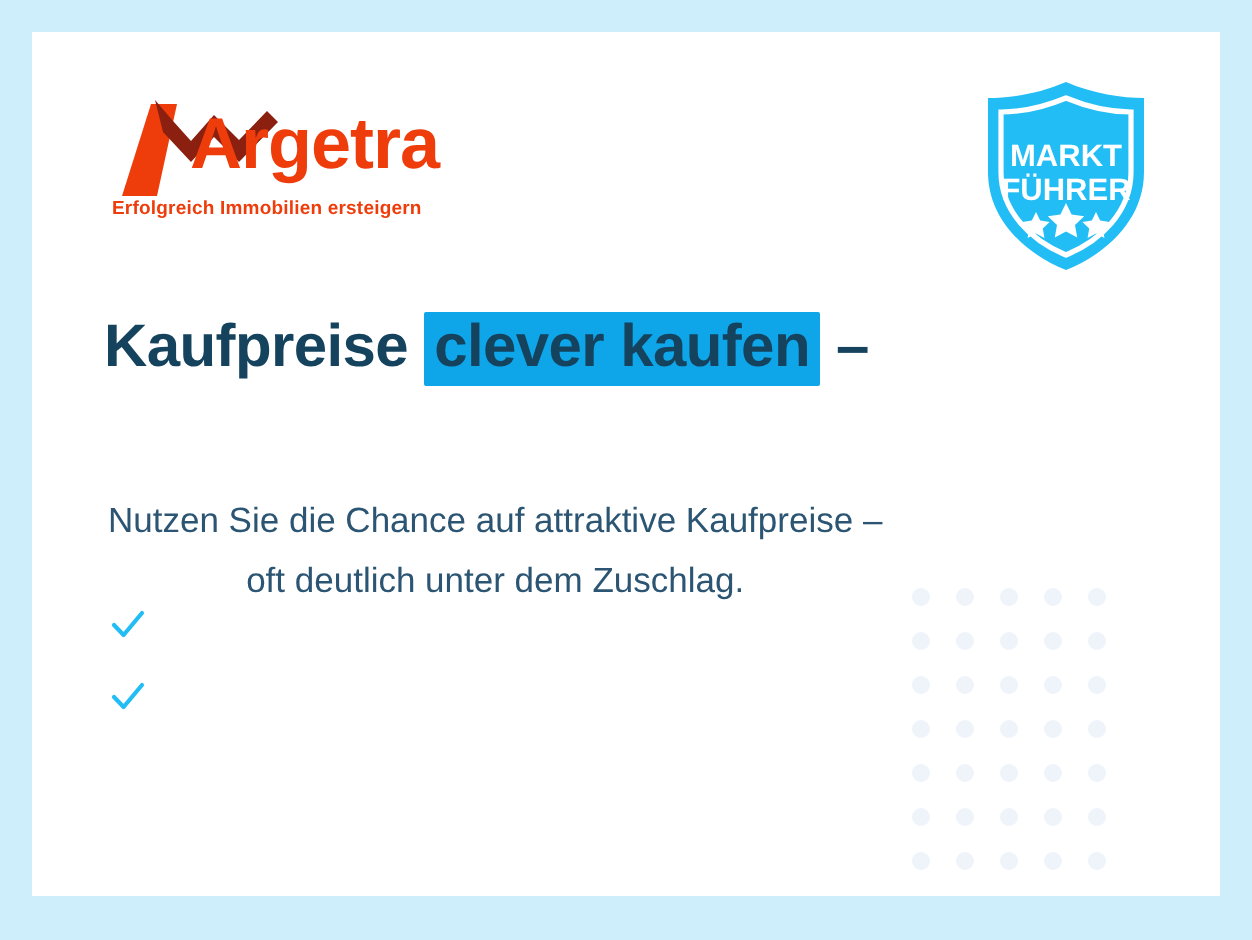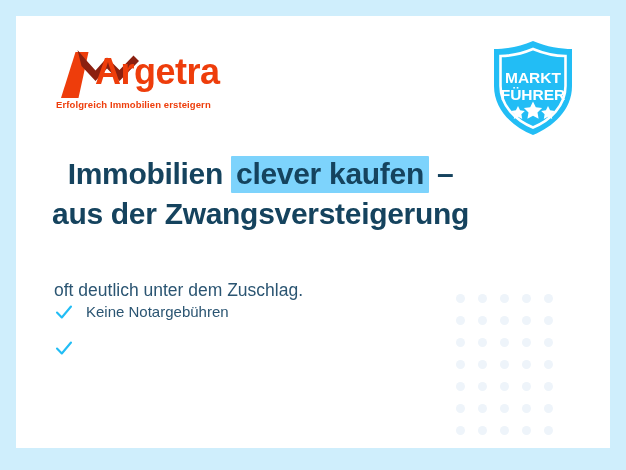--- a/index.html
+++ b/index.html
@@ -101,21 +101,21 @@
     left: 36px;
     top: 118px;
     font-size: 30px;
     font-weight: 700;
     color: #15435e;
     line-height: 40px;
     letter-spacing: -0.3px;
     white-space: nowrap;
   }
   .hl-mark {
-    background: #7dd3fc;
+    background: #0ea5e9;
     padding: 1px 5px 3px 5px;
     border-radius: 1px;
   }
 
   
   .subhead {
     position: absolute;
     left: 38px;
     top: 211px;
     font-size: 17.5px;
@@ -218,35 +218,33 @@
         <text x="44" y="60" text-anchor="middle" fill="#ffffff" font-family="Liberation Sans, sans-serif" font-size="15.5" font-weight="700">FÜHRER</text>
         <g fill="#ffffff">
           <path d="M29 66 L31.1 70.3 L35.8 71 L32.4 74.3 L33.2 79 L29 76.8 L24.8 79 L25.6 74.3 L22.2 71 L26.9 70.3 Z"></path>
           <path d="M44 61.5 L46.8 67.2 L53.1 68.1 L48.5 72.5 L49.6 78.8 L44 75.8 L38.4 78.8 L39.5 72.5 L34.9 68.1 L41.2 67.2 Z"></path>
           <path d="M59 66 L61.1 70.3 L65.8 71 L62.4 74.3 L63.2 79 L59 76.8 L54.8 79 L55.6 74.3 L52.2 71 L56.9 70.3 Z"></path>
         </g>
       </svg>
     </div>
 
     <h1 class="headline">
-      <span><span>Immobilien </span><span class="hl-mark">clever kaufen</span><span> –</span></span><br>
-      <span>aus der Zwangsversteigerung</span>
+      <span><span>Kaufpreise </span><span class="hl-mark">clever kaufen</span><span> –</span></span><br>
     </h1>
 
     <p class="subhead">
-      <br>
+      <span>Nutzen Sie die Chance auf attraktive Kaufpreise –</span><br>
       <span>oft deutlich unter dem Zuschlag.</span>
     </p>
 
     <ul class="bullets">
       <li>
         <svg class="check-icon" viewBox="0 0 20 20">
           <path d="M3 10.5 L7.8 15.5 L17 4.5" fill="none" stroke="#22bdf5" stroke-width="2.1" stroke-linecap="round" stroke-linejoin="round"></path>
         </svg>
-        <span class="bullet-text">Keine Notargebühren</span>
       </li>
       <li>
         <svg class="check-icon" viewBox="0 0 20 20">
           <path d="M3 10.5 L7.8 15.5 L17 4.5" fill="none" stroke="#22bdf5" stroke-width="2.1" stroke-linecap="round" stroke-linejoin="round"></path>
         </svg>
       </li>
     </ul>
 
   </div>
 </div>

